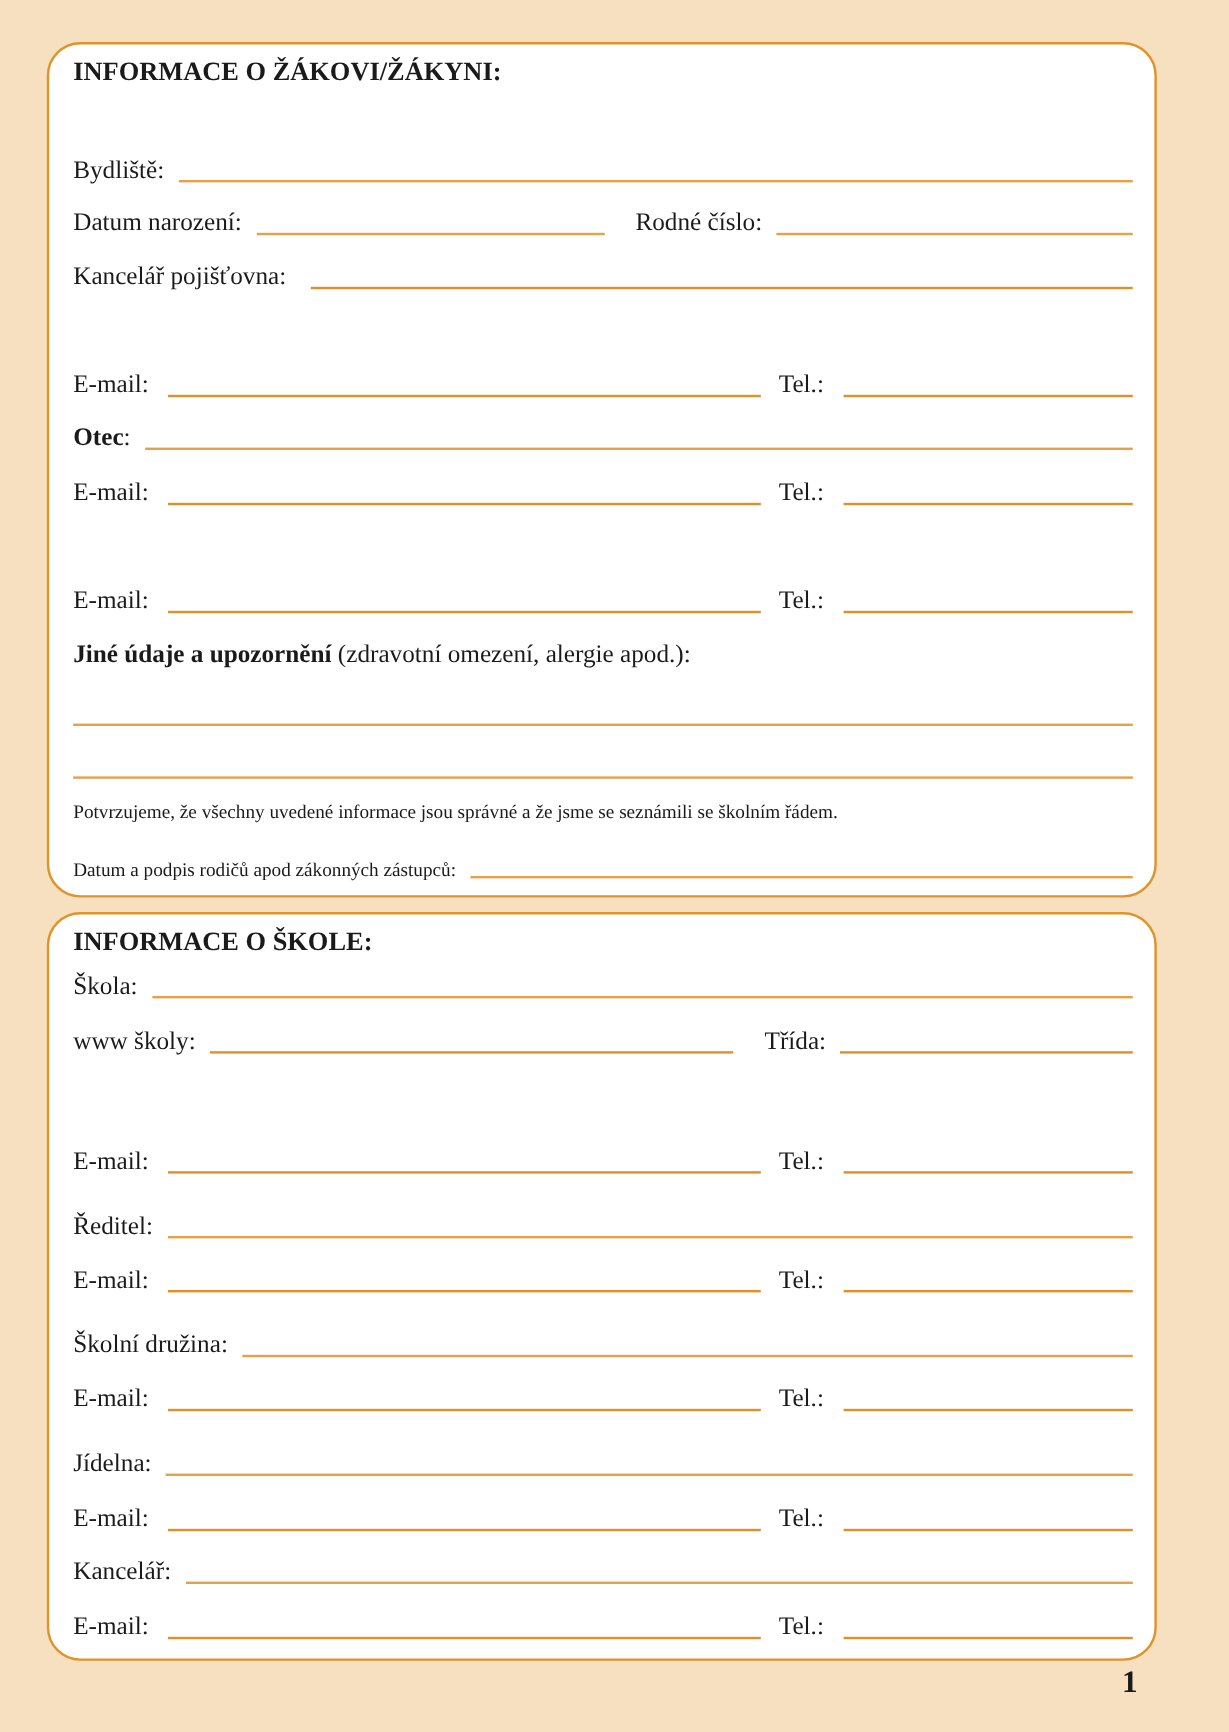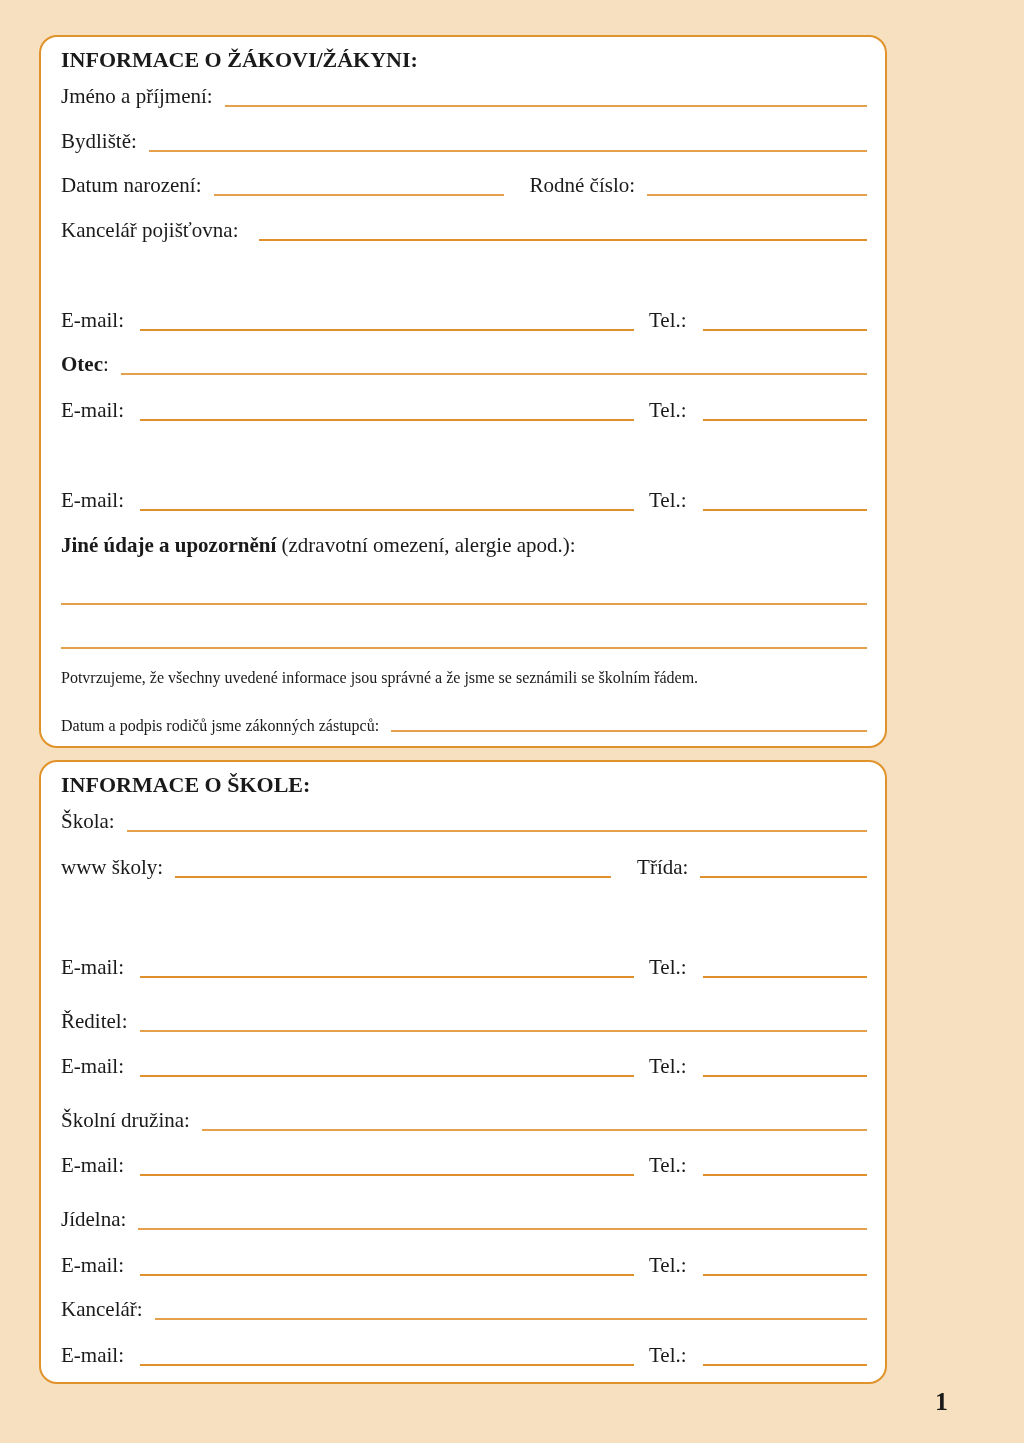--- a/index.html
+++ b/index.html
@@ -2,22 +2,22 @@
 <html><head>
 <meta charset="utf-8">
 <style>
   html, body { margin:0; padding:0; }
   body {
     width:1024px; height:1443px; background:#f6e0c0;
     font-family:"Liberation Serif","DejaVu Serif",serif; color:#1a1a1a;
     position:relative; overflow:hidden;
   }
   .card {
-    position:absolute; left:39px; width:848px;
-    background:#fff; border:2.5px solid #e0932a; border-radius:18px;
+    position:absolute; left:39px; width:925px;
+    background:#fff; border:2.5px solid #e0932a; border-radius:28px;
     box-sizing:border-box;
   }
   #card1 { top:35px; height:713px; }
   #card2 { top:760px; height:624px; }
   .heading { position:absolute; left:20px; font-weight:bold; font-size:22px; }
   .row { position:absolute; left:20px; right:18px; height:30px; display:flex; align-items:flex-end; font-size:21px; }
   .lbl { white-space:nowrap; padding-bottom:4px; }
   .lbl b { font-weight:bold; }
   .line { flex:1; border-bottom:2px solid #e4a04a; margin-left:12px; margin-bottom:6px; height:0; }
   .line.strong { border-bottom-color:#e0902a; }
@@ -25,24 +25,20 @@
   .small { font-size:16px; }
   .fullline { position:absolute; left:20px; right:18px; border-bottom:2px solid #e4a04a; }
   .pagenum { position:absolute; right:76px; top:1387px; font-size:26px; font-weight:bold; }
 </style>
 </head>
 <body>
 
 <div class="card" id="card1">
   <div class="heading" style="top:10px">INFORMACE O ŽÁKOVI/ŽÁKYNI:</div>
 
-  <div class="row" style="top:46px">
-    <span class="lbl">Jméno a příjmení:</span>
-    <span class="line"></span>
-  </div>
   <div class="row" style="top:91px">
     <span class="lbl">Bydliště:</span>
     <span class="line"></span>
   </div>
   <div class="row" style="top:135px">
     <span class="lbl">Datum narození:</span>
     <span class="line" style="flex:0 0 290px"></span>
     <span class="gap"></span>
     <span class="lbl">Rodné číslo:</span>
     <span class="line"></span>
@@ -78,21 +74,21 @@
   </div>
   <div class="row" style="top:495px">
     <span class="lbl"><b>Jiné údaje a upozornění</b><span> (zdravotní omezení, alergie apod.):</span></span>
   </div>
   <div class="fullline" style="top:566px"></div>
   <div class="fullline" style="top:610px"></div>
   <div class="row small" style="top:624px">
     <span class="lbl">Potvrzujeme, že všechny uvedené informace jsou správné a že jsme se seznámili se školním řádem.</span>
   </div>
   <div class="row small" style="top:672px">
-    <span class="lbl">Datum a podpis rodičů jsme zákonných zástupců:</span>
+    <span class="lbl">Datum a podpis rodičů apod zákonných zástupců:</span>
     <span class="line" style="margin-bottom:7px"></span>
   </div>
 </div>
 
 <div class="card" id="card2">
   <div class="heading" style="top:10px">INFORMACE O ŠKOLE:</div>
 
   <div class="row" style="top:46px">
     <span class="lbl">Škola:</span>
     <span class="line"></span>

